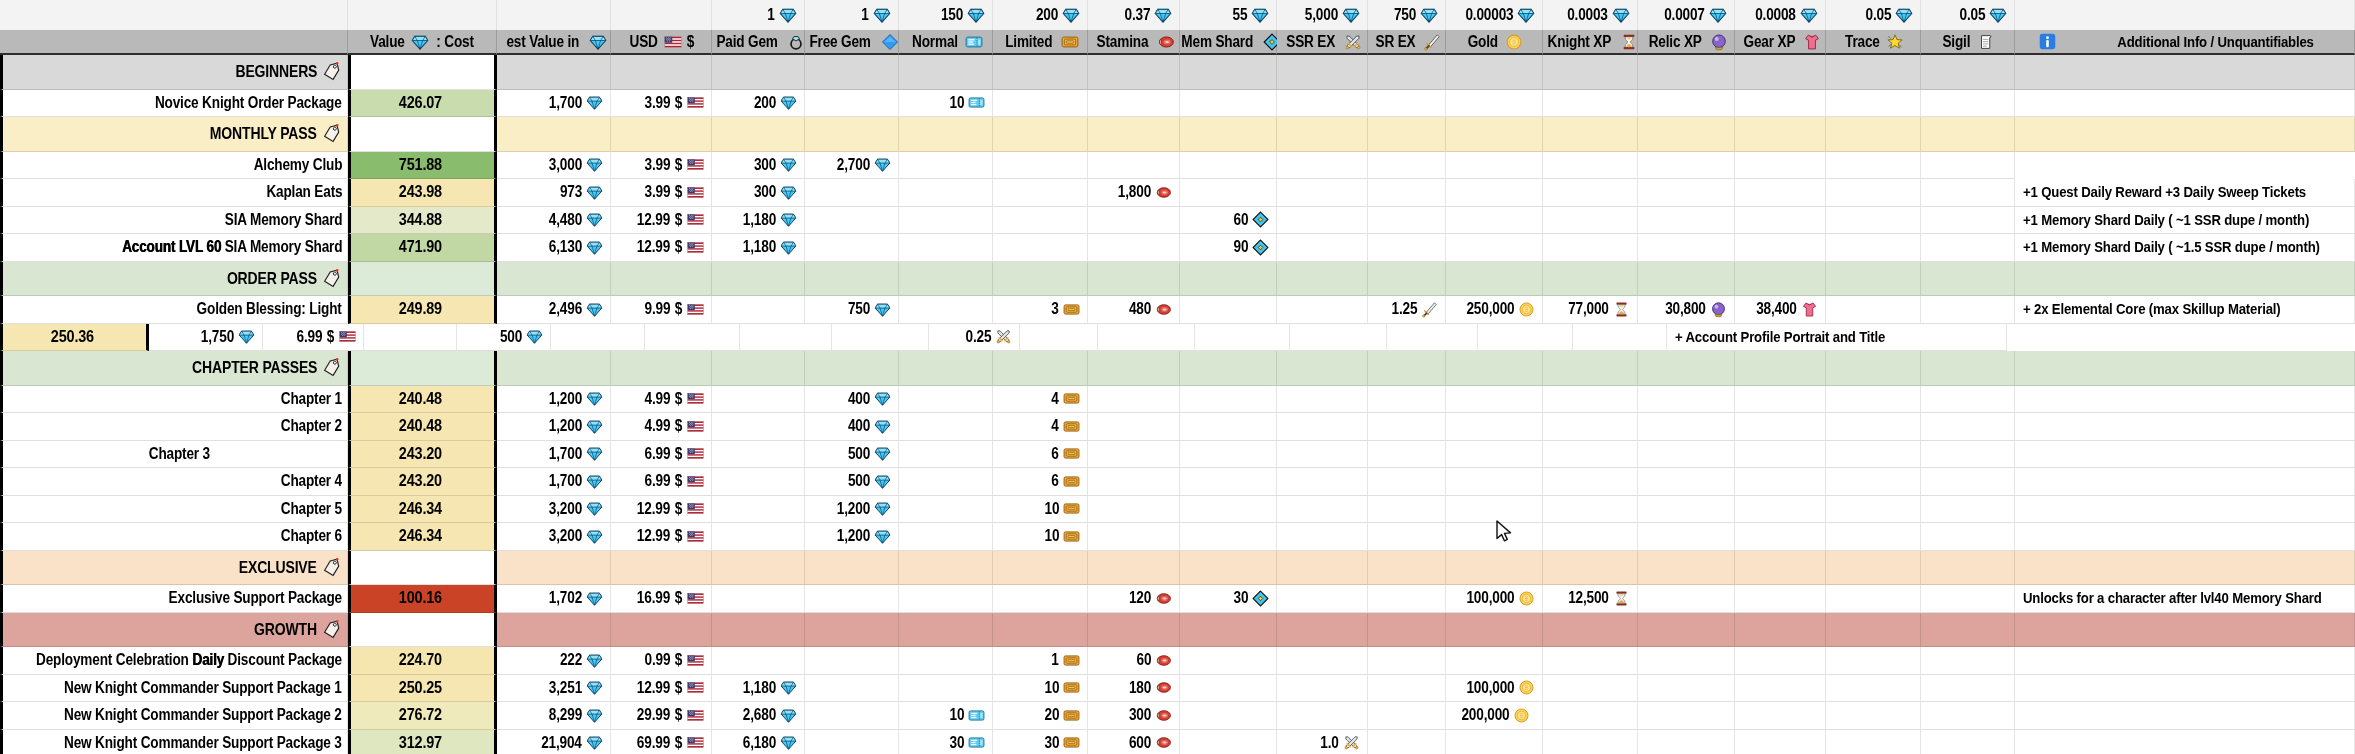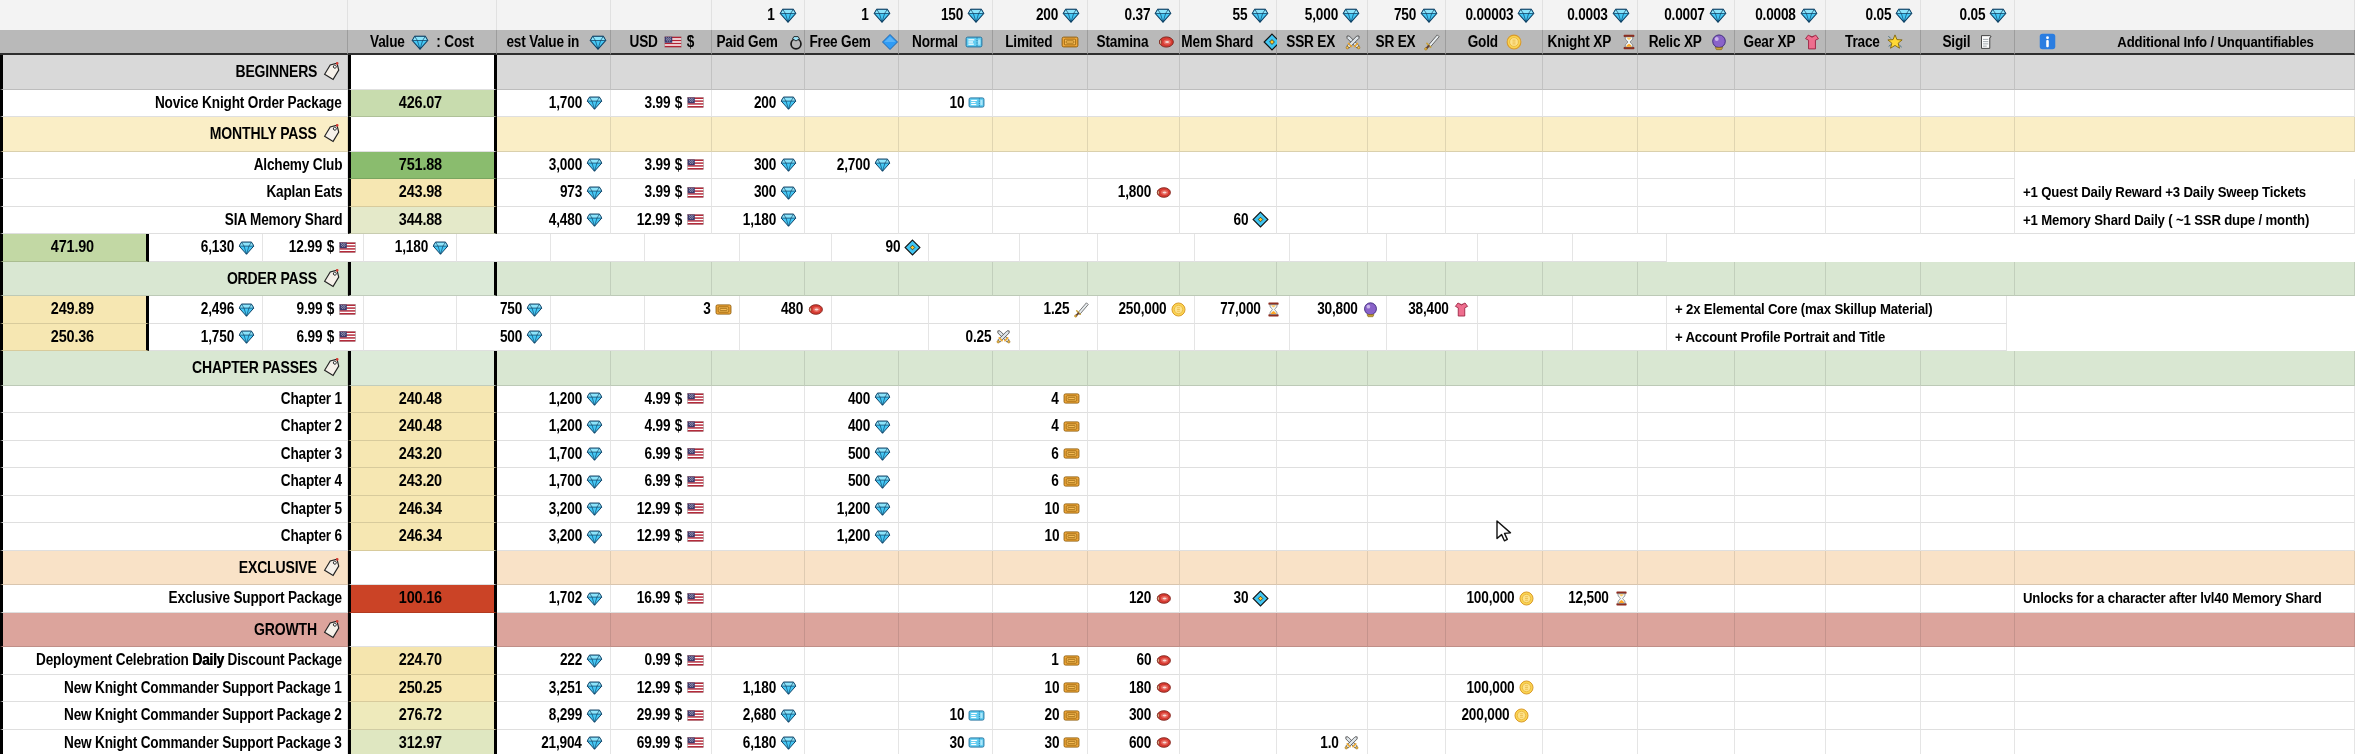--- a/index.html
+++ b/index.html
@@ -579,20 +579,23 @@
       <div class="cell c-kxp" style="width: 95px;"></div>
       <div class="cell c-rxp" style="width: 97px;"></div>
       <div class="cell c-gxp" style="width: 91px;"></div>
       <div class="cell c-trace" style="width: 95px;"></div>
       <div class="cell c-sigil" style="width: 94px;"></div>
       <div class="cell c-info" style="width: 340px;">
         <span class="tx o-l">+1 Memory Shard Daily ( ~1 SSR dupe / month)</span>
       </div>
     </div>
     <div class="row body-row row-item">
+      <div class="cell c-label" style="width: 348px;">
+        <span class="tx o-r"><b class="xb">Account LVL 60 </b><span>SIA Memory Shard</span></span>
+      </div>
       <div class="cell c-value" style="width: 149px; background: rgb(194, 216, 164);">
         <span class="tx o-c">471.90</span>
       </div>
       <div class="cell c-est" style="width: 114px;">
         <span class="tx o-r">6,130</span>
         <svg width="17" height="17" class="ic">
           <use href="#gem-icon"></use>
         </svg>
       </div>
       <div class="cell c-usd" style="width: 101px;">
@@ -619,20 +622,23 @@
         </svg>
       </div>
       <div class="cell c-ssr" style="width: 91px;"></div>
       <div class="cell c-sr" style="width: 78px;"></div>
       <div class="cell c-gold" style="width: 97px;"></div>
       <div class="cell c-kxp" style="width: 95px;"></div>
       <div class="cell c-rxp" style="width: 97px;"></div>
       <div class="cell c-gxp" style="width: 91px;"></div>
       <div class="cell c-trace" style="width: 95px;"></div>
       <div class="cell c-sigil" style="width: 94px;"></div>
+      <div class="cell c-info" style="width: 340px;">
+        <span class="tx o-l">+1 Memory Shard Daily ( ~1.5 SSR dupe / month)</span>
+      </div>
     </div>
     <div class="row body-row row-section">
       <div class="cell c-label" style="width: 348px; background: rgb(217, 231, 210);">
         <span class="tx o-r sec-label">ORDER PASS</span>
         <svg width="21" height="21" class="ic">
           <use href="#tag-icon"></use>
         </svg>
       </div>
       <div class="cell c-value" style="width: 149px; background: rgb(220, 234, 216);"></div>
       <div class="cell c-est" style="width: 114px; background: rgb(217, 231, 210);"></div>
@@ -647,20 +653,23 @@
       <div class="cell c-sr" style="width: 78px; background: rgb(217, 231, 210);"></div>
       <div class="cell c-gold" style="width: 97px; background: rgb(217, 231, 210);"></div>
       <div class="cell c-kxp" style="width: 95px; background: rgb(217, 231, 210);"></div>
       <div class="cell c-rxp" style="width: 97px; background: rgb(217, 231, 210);"></div>
       <div class="cell c-gxp" style="width: 91px; background: rgb(217, 231, 210);"></div>
       <div class="cell c-trace" style="width: 95px; background: rgb(217, 231, 210);"></div>
       <div class="cell c-sigil" style="width: 94px; background: rgb(217, 231, 210);"></div>
       <div class="cell c-info" style="width: 340px; background: rgb(217, 231, 210);"></div>
     </div>
     <div class="row body-row row-item">
+      <div class="cell c-label" style="width: 348px;">
+        <span class="tx o-r">Golden Blessing: Light</span>
+      </div>
       <div class="cell c-value" style="width: 149px; background: rgb(246, 231, 178);">
         <span class="tx o-c">249.89</span>
       </div>
       <div class="cell c-est" style="width: 114px;">
         <span class="tx o-r">2,496</span>
         <svg width="17" height="17" class="ic">
           <use href="#gem-icon"></use>
         </svg>
       </div>
       <div class="cell c-usd" style="width: 101px;">
@@ -885,21 +894,21 @@
       <div class="cell c-sr" style="width: 78px;"></div>
       <div class="cell c-gold" style="width: 97px;"></div>
       <div class="cell c-kxp" style="width: 95px;"></div>
       <div class="cell c-rxp" style="width: 97px;"></div>
       <div class="cell c-gxp" style="width: 91px;"></div>
       <div class="cell c-trace" style="width: 95px;"></div>
       <div class="cell c-sigil" style="width: 94px;"></div>
       <div class="cell c-info" style="width: 340px;"></div>
     </div>
     <div class="row body-row row-item">
-      <div class="cell c-label" style="width: 348px;">
+      <div class="cell c-label" style="width: 348px; justify-content: center;">
         <span class="tx o-r">Chapter 3</span>
       </div>
       <div class="cell c-value" style="width: 149px; background: rgb(246, 231, 178);">
         <span class="tx o-c">243.20</span>
       </div>
       <div class="cell c-est" style="width: 114px;">
         <span class="tx o-r">1,700</span>
         <svg width="17" height="17" class="ic">
           <use href="#gem-icon"></use>
         </svg>

